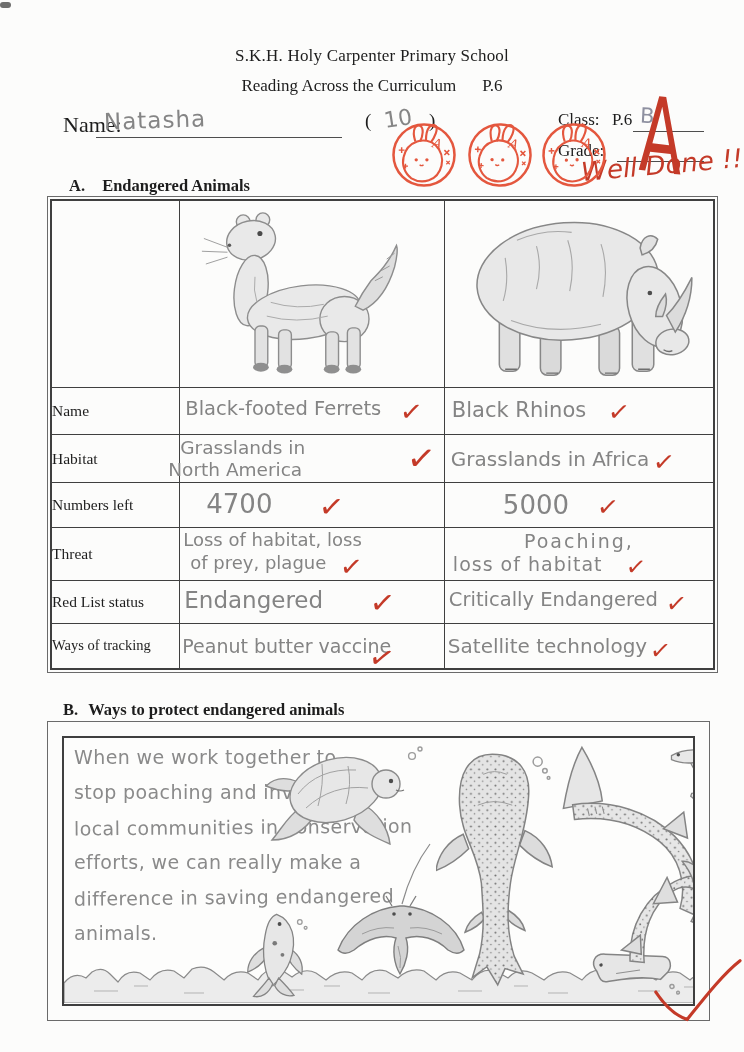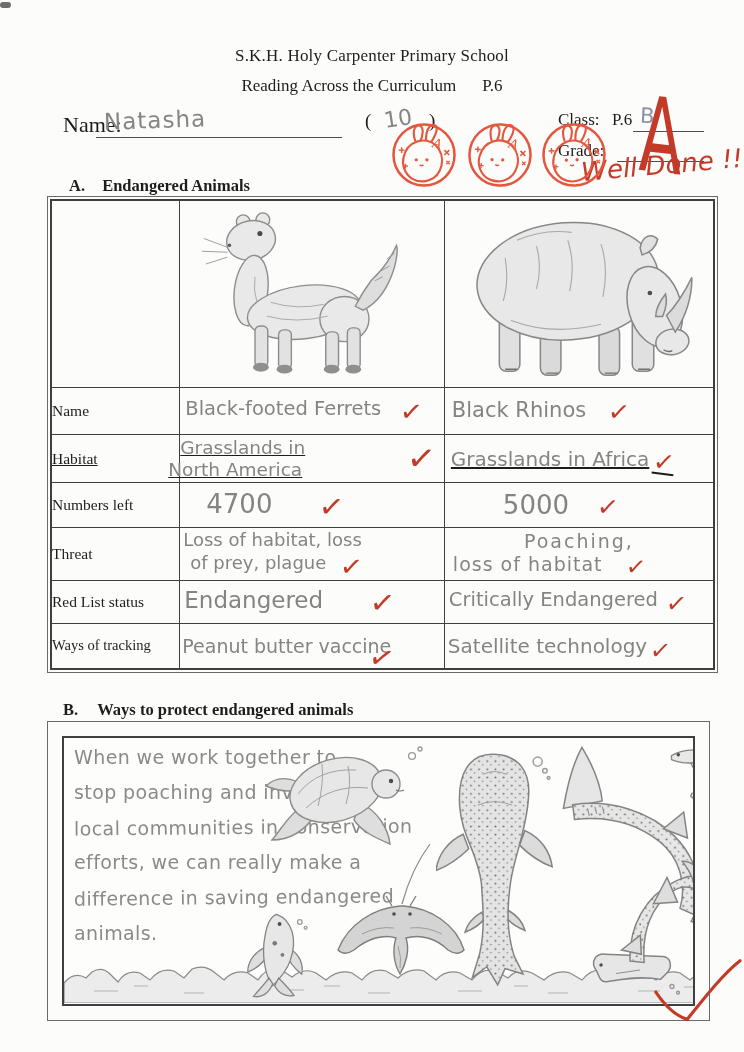--- a/index.html
+++ b/index.html
@@ -165,21 +165,21 @@
           <span class="chk" style="font-size:27px;margin-left:13px;vertical-align:-6px;">✓</span>
         </div>
             </td>
         <td>
               <div class="cell" style="font-size:21px;padding-left:7px;">
           <span>Black Rhinos</span>
           <span class="chk" style="font-size:26px;margin-left:15px;vertical-align:-4px;">✓</span>
         </div>
             </td>
       </tr>
-      <tr style="height:48px;text-decoration:underline;">
+      <tr style="height:48px;">
         <td class="lbl">Habitat</td>
         <td>
               <div class="cell" style="font-size:18.5px;line-height:22px;">
           <div>Grasslands in</div>
           <div style="transform:translateX(-12px);">North America</div>
           <span class="chk" style="position:absolute;right:8px;top:4px;font-size:34px;">✓</span>
         </div>
             </td>
         <td>
               <div class="cell" style="font-size:20px;padding-left:6px;display:flex;align-items:center;">
@@ -253,21 +253,21 @@
           <span class="chk" style="font-size:25px;margin-left:3px;margin-top:10px;">✓</span>
         </div>
             </td>
       </tr>
     </tbody>
       </table>
   </div>
 
   <div class="abs sect print" style="left:63px;top:700px;">
     <span>B.</span>
-    <span style="margin-left:15px;">Ways to protect endangered animals</span>
+    <span style="margin-left:6px;">Ways to protect endangered animals</span>
   </div>
 
   <div class="abs boxbwrap">
     <div class="boxb">
 
       <svg class="abs sketch" style="left:0;top:221px;" width="653" height="44" viewBox="0 0 653 44" preserveAspectRatio="none">
         <path d="M0,44 L0,24 Q10,12 22,19 L28,13 Q38,7 46,15 L54,23 Q62,10 76,14 L86,21 Q96,8 110,12 L120,19 L128,10 Q140,5 150,13 L160,21 Q170,10 184,14 L194,21 Q202,8 216,10 L228,18 Q240,8 252,14 L262,21 Q274,10 288,14 L298,21 Q308,8 322,12 L334,19 Q346,8 360,12 L372,21 Q382,10 396,14 L408,21 Q418,8 432,12 L444,19 Q454,8 468,14 L480,21 Q492,10 506,14 L518,21 Q528,8 542,12 L554,19 Q566,8 580,14 L592,21 Q602,10 616,14 L626,21 Q638,10 650,15 L653,22 L653,44 Z" fill="#ececec" stroke="#8a8a8a" stroke-width="1.2"></path>
         <path d="M30,32 h24 M120,34 h20 M214,31 h26 M304,34 h22 M394,32 h24 M484,34 h20 M574,32 h22 M70,27 h14 M260,27 h16 M450,27 h14 M620,28 h16" stroke="#b3b3b3" stroke-width="1"></path>
       </svg>
 

